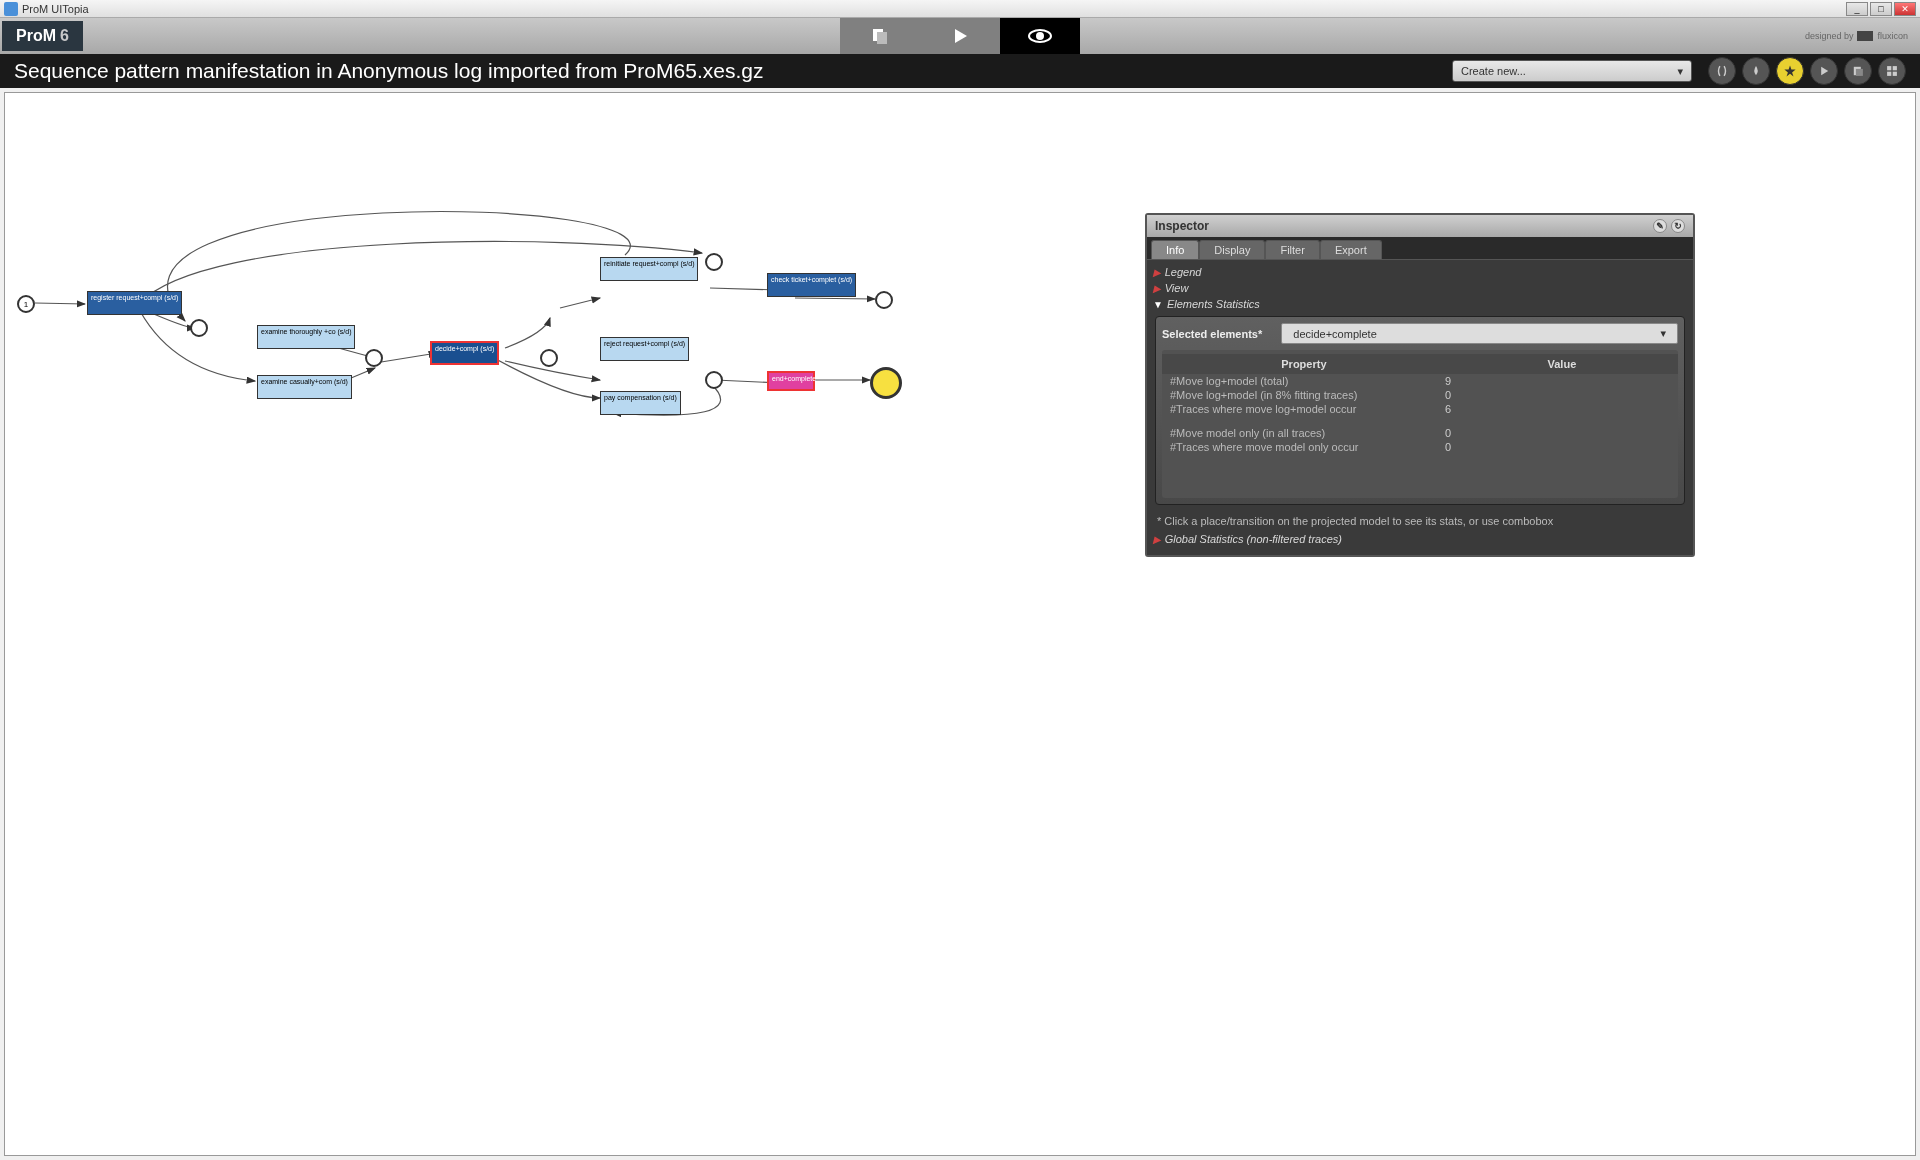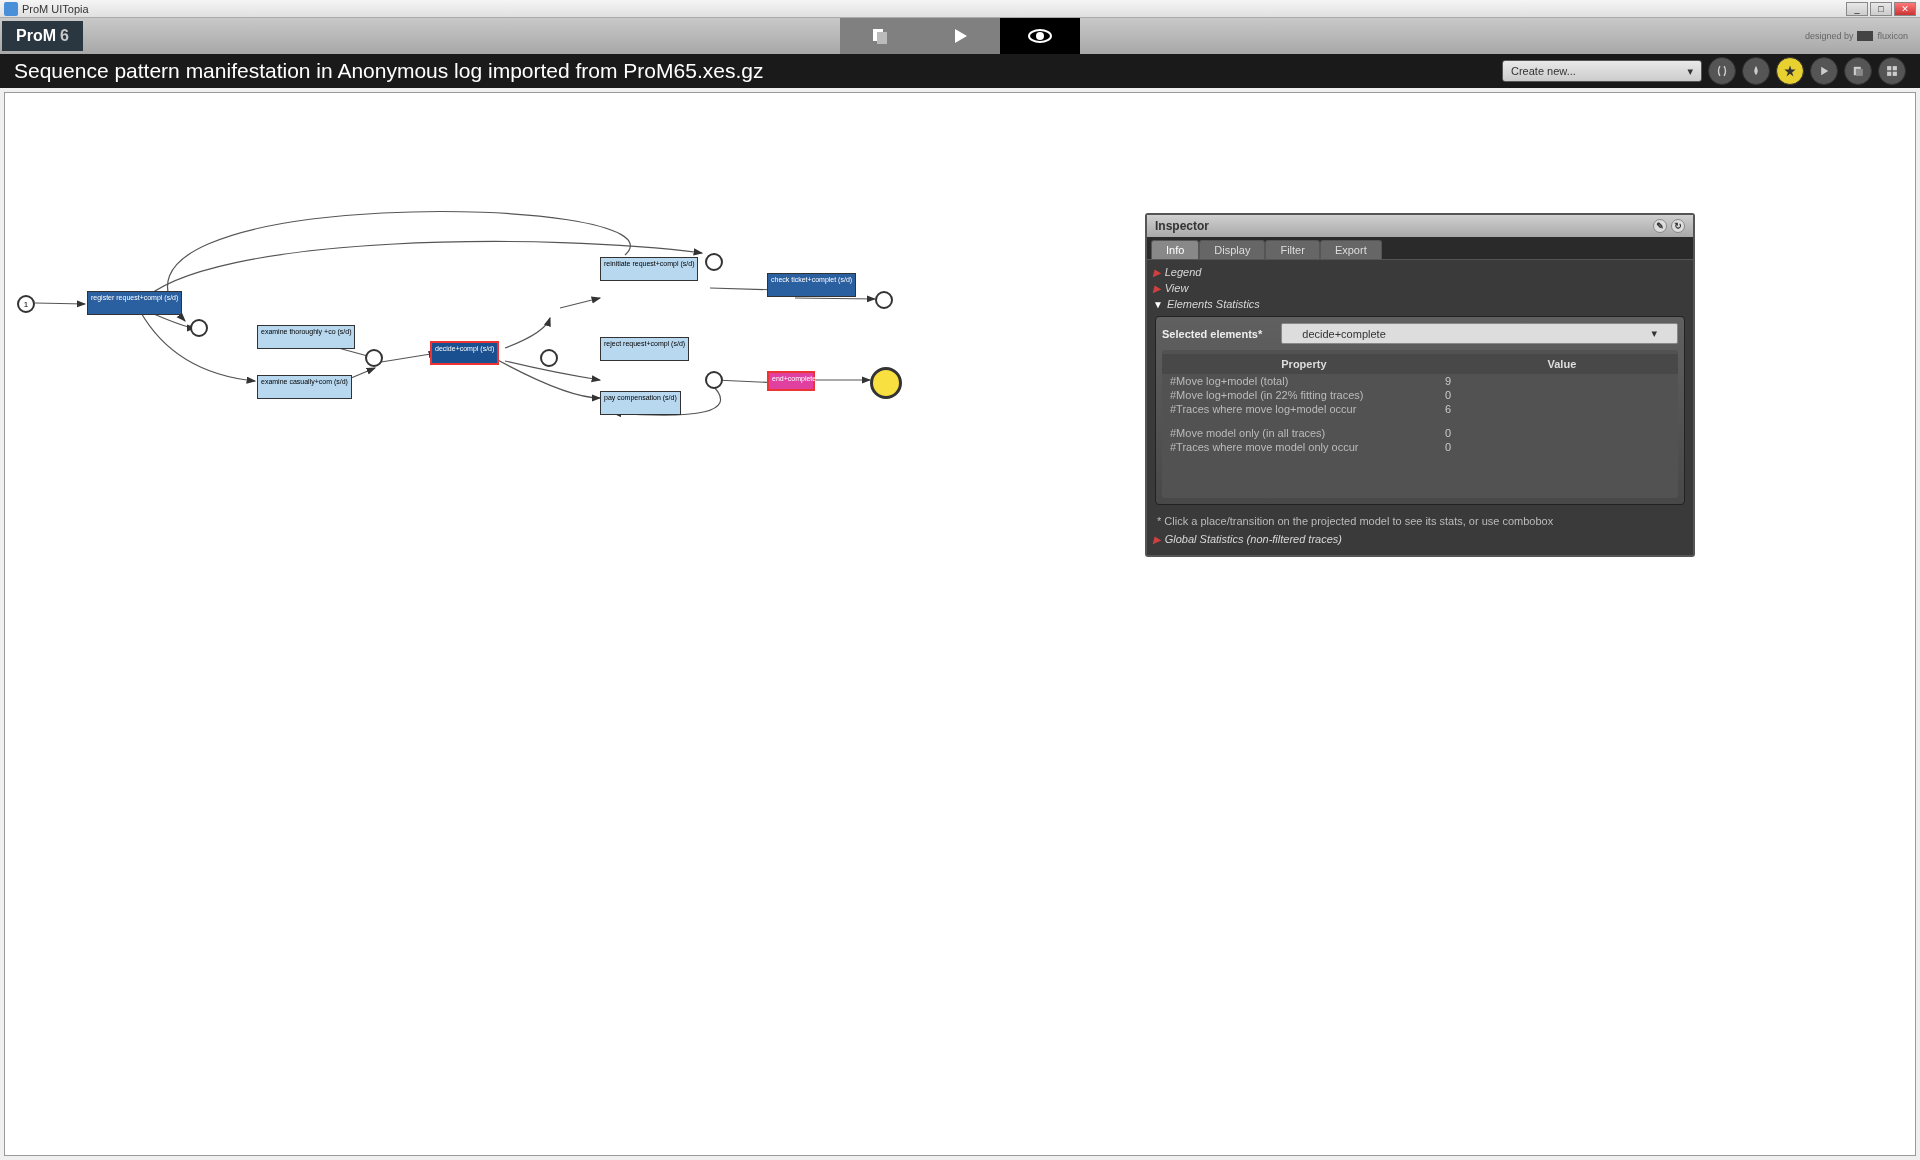--- a/index.html
+++ b/index.html
@@ -22,21 +22,21 @@
   .header-tabs { position: absolute; left: 50%; transform: translateX(-50%); display: flex; height: 100%; }
   .header-tab { width: 80px; height: 100%; background: #808080; display: flex; align-items: center; justify-content: center; cursor: pointer; }
   .header-tab.active { background: #000; }
   .header-tab svg { fill: #fff; }
   .designed-by { position: absolute; right: 12px; font-size: 9px; color: #666; display: flex; gap: 4px; }
   .flux-logo { width: 16px; height: 10px; background: #444; }
   
   
   .subheader { height: 34px; background: #1a1a1a; display: flex; align-items: center; padding: 0 14px; color: #fff; }
   .subheader-title { font-size: 21px; flex: 1; }
-  .create-new { width: 200px; height: 22px; background: linear-gradient(#e8e8e8,#ccc); border: 1px solid #555; font-size: 11px; padding: 0 8px; display: flex; align-items: center; justify-content: space-between; cursor: pointer; border-radius: 3px; margin-right: 0; color:#333; }
+  .create-new { width: 240px; height: 22px; background: linear-gradient(#e8e8e8,#ccc); border: 1px solid #555; font-size: 11px; padding: 0 8px; display: flex; align-items: center; justify-content: space-between; cursor: pointer; border-radius: 3px; margin-right: 10px; color:#333; }
   .circle-btn { width: 28px; height: 28px; border-radius: 50%; background: #555; margin-left: 6px; display: flex; align-items: center; justify-content: center; cursor: pointer; border:1px solid #333;}
   .circle-btn.star { background: #e8d030; }
   .circle-btn svg { fill: #ccc; width: 14px; height: 14px; }
   .circle-btn.star svg { fill: #333; }
   
   
   .canvas-wrap { flex: 1; background: #f0f0f0; position: relative; padding: 4px; }
   .canvas { width: 100%; height: 100%; background: #fff; border: 1px solid #999; position: relative; overflow: hidden; }
   
   
@@ -55,21 +55,21 @@
   .insp-ctl span { width:14px; height:14px; border:1px solid #888; border-radius:50%; background:#ddd; cursor:pointer; display:flex; align-items:center; justify-content:center; font-size:9px;}
   .inspector-tabs { display: flex; background: #2a2a2a; padding: 3px 4px 0; gap:0; }
   .insp-tab { padding: 3px 14px; background: #666; color: #ddd; border-radius: 3px 3px 0 0; cursor: pointer; font-size:11px; border:1px solid #555; border-bottom:none;}
   .insp-tab.active { background: #888; color: #fff; }
   .inspector-body { padding: 4px 6px 8px; background:#3a3a3a; border-top:1px solid #555;}
   .section-hdr { padding: 2px 0; cursor: pointer; font-style: italic; color: #d8d8d8; display:flex; align-items:center; gap:4px;}
   .section-hdr .arrow { color: #d04040; font-size:10px;}
   .stats-box { background: linear-gradient(to bottom, #606060, #484848); border: 1px solid #222; border-radius: 4px; margin: 4px 2px; padding: 6px; }
   .sel-row { display:flex; align-items:center; gap:19px; margin-bottom:6px;}
   .sel-label { font-weight:bold; color:#eee; font-size:11px;}
-  .sel-dd { flex:1; background:#ddd; color:#333; padding:3px 20px; border:1px solid #888; border-radius:2px; display:flex; justify-content:space-between; align-items:center; cursor:pointer;text-align:center;}
+  .sel-dd { flex:1; background:#ddd; color:#333; padding:3px 11px; border:1px solid #888; border-radius:2px; display:flex; justify-content:space-between; align-items:center; cursor:pointer;text-align:center;}
   .stats-tbl { background:#525252; border-radius:3px; padding:4px 0;}
   .stats-head { display:flex; background:#484848; font-weight:bold; color:#ddd; padding:4px 0;}
   .stats-head div:first-child { flex: 0 0 55%; text-align:center;}
   .stats-head div:last-child { flex:1; text-align:center;}
   .stats-row { display:flex; padding:1px 8px; color:#bbb; font-size:11px;}
   .stats-row div:first-child { flex: 0 0 55%;}
   .stats-row div:last-child { flex:1; color:#ccc;}
   .stats-gap { height:10px;}
   .hint { font-size:11px; color:#bbb; padding:6px 4px 4px; font-style:normal;}
 </style>
@@ -251,21 +251,21 @@
             <div class="stats-tbl">
               <div class="stats-head">
                 <div>Property</div>
                 <div>Value</div>
               </div>
               <div class="stats-row">
                   <div>#Move log+model (total)</div>
                   <div>9</div>
                 </div>
               <div class="stats-row">
-                  <div>#Move log+model (in 22% fitting traces)</div>
+                  <div>#Move log+model (in 8% fitting traces)</div>
                   <div>0</div>
                 </div>
               <div class="stats-row">
                   <div>#Traces where move log+model occur</div>
                   <div>6</div>
                 </div>
               <div class="stats-gap"></div>
               <div class="stats-row">
                   <div>#Move model only (in all traces)</div>
                   <div>0</div>

